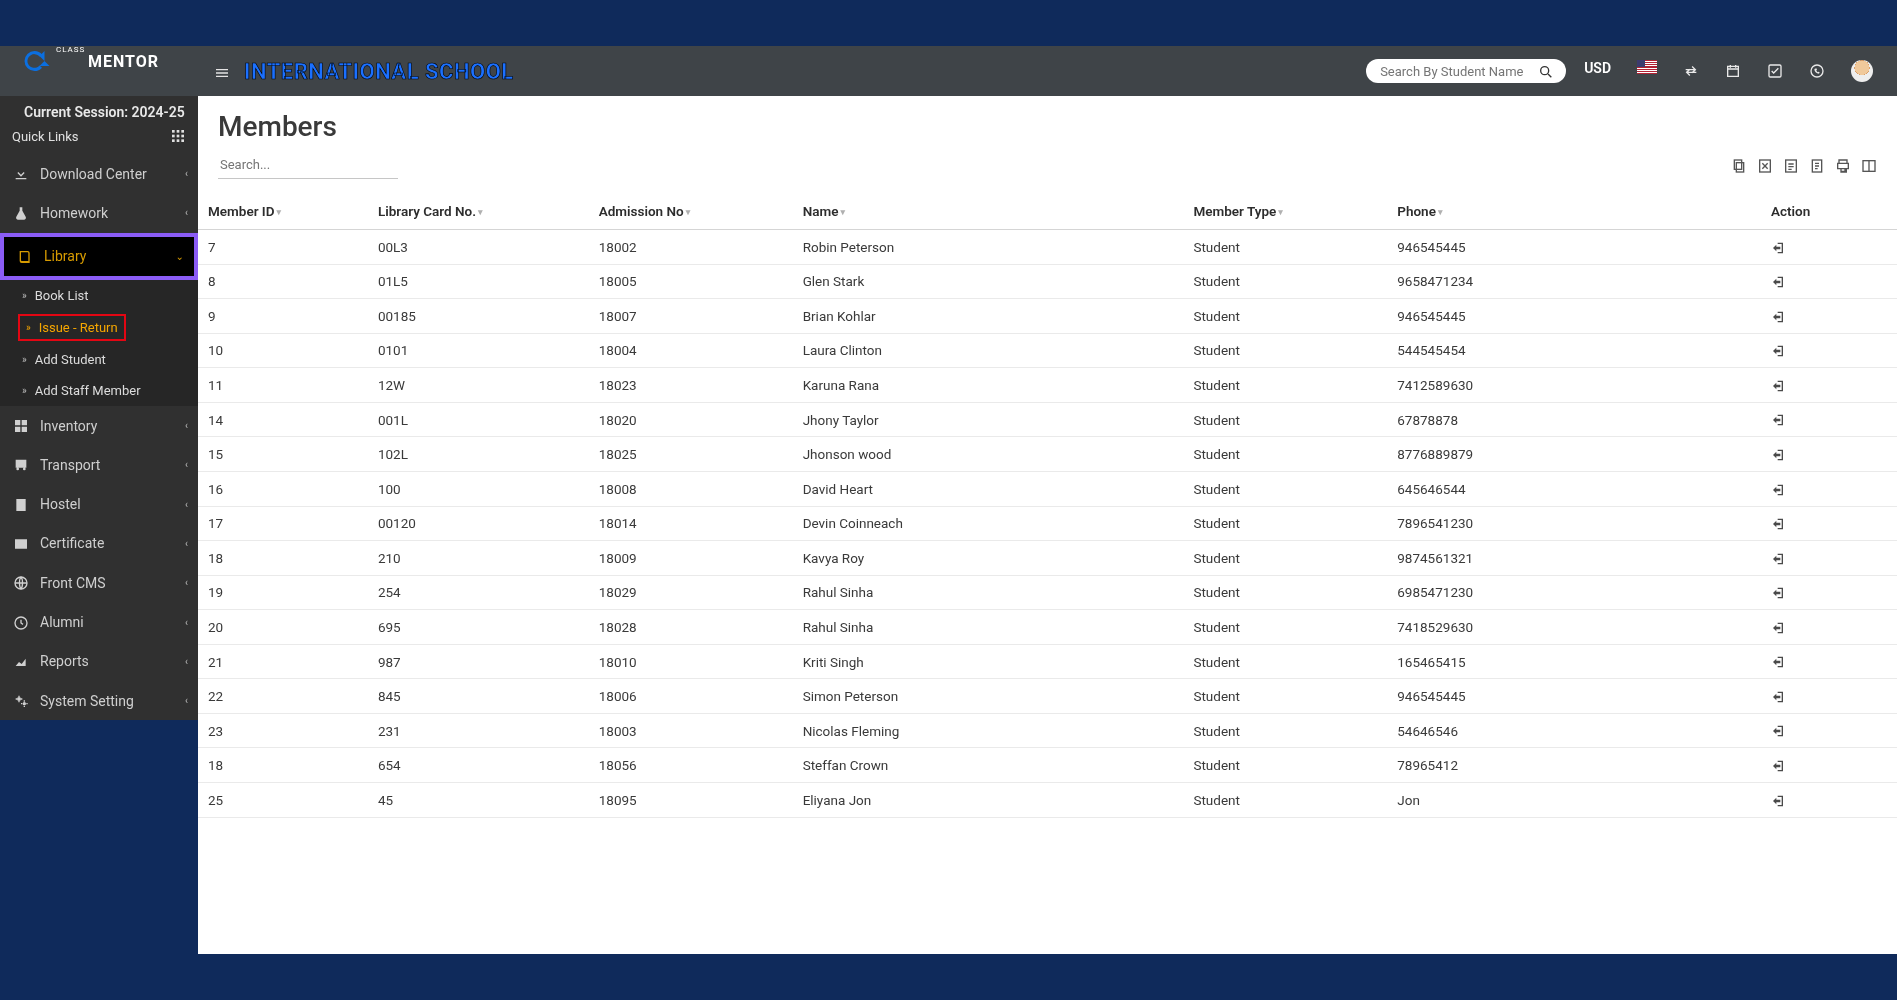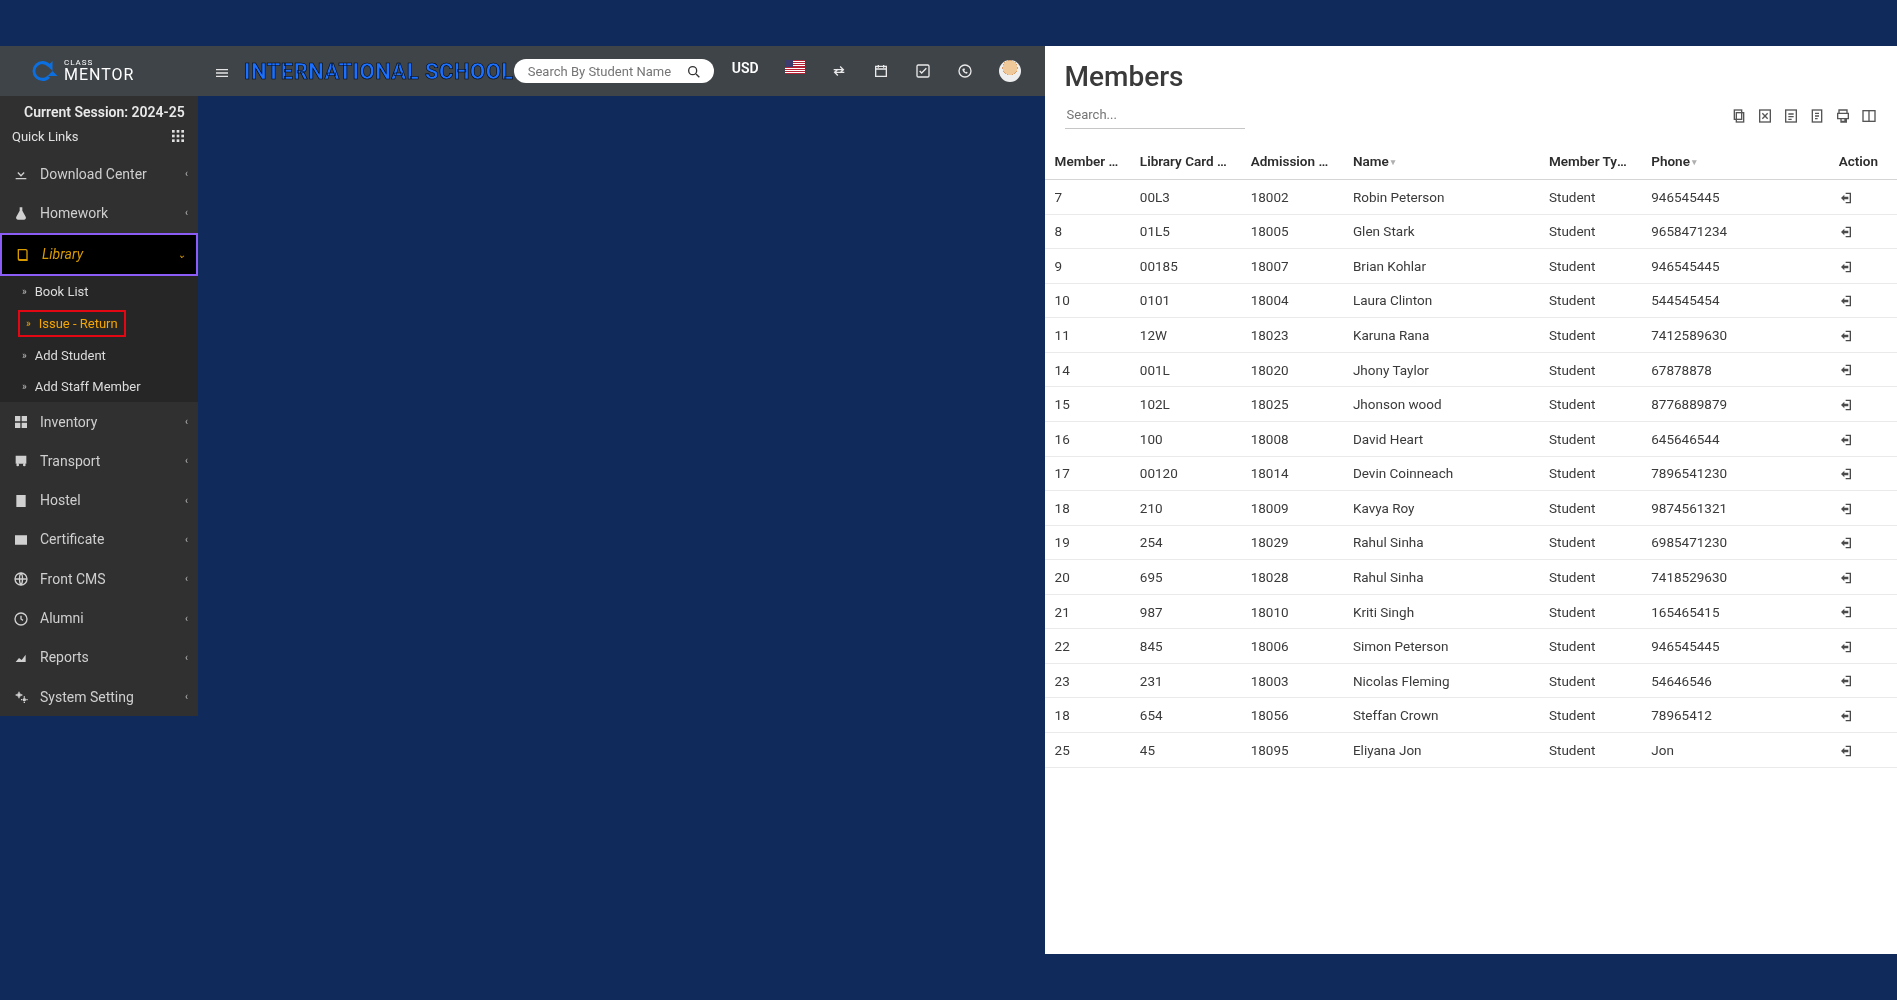--- a/index.html
+++ b/index.html
@@ -1,27 +1,27 @@
 <!DOCTYPE html>
 <html><head>
 <meta charset="utf-8">
 <style>
 * { margin: 0; padding: 0; box-sizing: border-box; font-family: -apple-system, BlinkMacSystemFont, "Segoe UI", Roboto, sans-serif; }
 html, body { width: 100%; height: 100%; }
 body { background: #0f2a5b; display: flex; flex-direction: column; }
 .frame-bar { height: 46px; background: #0f2a5b; flex: 0 0 auto; }
 .app-row { flex: 1 1 auto; display: flex; min-height: 0; }
-.content-wrap { flex: 1; display: flex; flex-direction: row; min-width: 0; border-radius: 23px; }
+.content-wrap { flex: 1; display: flex; flex-direction: column; min-width: 0; border-radius: 23px; }
 
 .topbar { height: 50px; background: #3f4448; display: flex; align-items: center; padding: 0 10px 0 0; }
-.logo-box { width: 198px; height: 50px; background: #3f4448; display: flex; align-items: center; padding-left: 30px; gap: 4px; }
+.logo-box { width: 198px; height: 50px; background: #3f4448; display: flex; align-items: flex-start; padding-left: 22px; gap: 4px; }
 .logo-cm { color: #0b6fe0; font-weight: 800; font-size: 22px; letter-spacing: -1px; }
 .logo-text { display: flex; flex-direction: column; line-height: 1; color: #fff; }
 .logo-small { font-size: 8px; letter-spacing: 1px; }
-.logo-big { font-size: 16px; font-weight: 400; letter-spacing: 1px; }
+.logo-big { font-size: 16px; font-weight: 700; letter-spacing: 1px; margin-left: 32px; }
 .hamburger { color: #e4e4e4; font-size: 18px; margin: 0 14px 0 16px; cursor: pointer; }
 .school-title { font-size: 22px; font-weight: 700; color: #1b70ff; -webkit-text-stroke: 0.6px #000; letter-spacing: 0.5px; }
 .top-spacer { flex: 1; }
 .searchbox { background: #fff; border-radius: 20px; height: 24px; width: 200px; display: flex; align-items: center; padding: 0 12px 0 14px; margin-right: 18px; }
 .searchbox input { border: none; outline: none; font-size: 13px; flex: 1; width: 100%; color: #333; }
 .searchbox .sicon { color: #333; font-size: 14px; }
 .top-icons { display: flex; align-items: flex-start; gap: 26px; color: #e9e9e9; font-size: 16px; padding-right: 14px; }
 .top-icons > * { cursor: pointer; }
 .top-flag { width: 20px; height: 14px; background: linear-gradient(to bottom, #b22234 0 7.7%, #fff 7.7% 15.4%, #b22234 15.4% 23%, #fff 23% 30.8%, #b22234 30.8% 38.5%, #fff 38.5% 46.2%, #b22234 46.2% 53.9%, #fff 53.9% 61.5%, #b22234 61.5% 69.2%, #fff 69.2% 76.9%, #b22234 76.9% 84.6%, #fff 84.6% 92.3%, #b22234 92.3% 100%); position: relative; }
 .top-flag::before { content: ""; position: absolute; left: 0; top: 0; width: 8px; height: 7px; background: #3c3b6e; }
@@ -29,21 +29,21 @@
 .currency { font-size: 14px; font-weight: 600; color: #fff; }
 
 .sidebar { width: 198px; background: #303030; color: #cfcfcf; font-size: 14px; overflow: hidden; display: flex; flex-direction: column; }
 .session { padding: 8px 12px 4px 24px; font-size: 14px; font-weight: 600; color: #e9e9e9; }
 .quick { padding: 4px 12px 10px 12px; font-size: 13px; display: flex; align-items: center; justify-content: space-between; color: #e0e0e0; }
 .quick .grid-ic { font-size: 12px; letter-spacing: -2px; line-height: 0.5; }
 .menu { list-style: none; }
 .menu li { display: flex; align-items: center; padding: 11px 12px; gap: 10px; cursor: pointer; position: relative; }
 .menu li .ic { width: 18px; text-align: center; font-size: 14px; color: #d0d0d0; }
 .menu li .arr { position: absolute; right: 10px; font-size: 10px; color: #bdbdbd; }
-.menu li.active { background: #000; color: #d79b00; border: 2px solid #8b5cf6; font-style: italic; }
+.menu li.active { background: #000; color: #d79b00; border: 4px solid #8b5cf6; }
 .menu li.active .ic { color: #d79b00; }
 .menu li.active .arr { color: #d79b00; }
 .submenu { list-style: none; background: #262626; }
 .submenu li { display: flex; align-items: center; padding: 8px 12px 8px 22px; gap: 8px; font-size: 13px; color: #dcdcdc; cursor: pointer; }
 .submenu li .chv { font-size: 10px; color: #bdbdbd; }
 .submenu li.selected { color: #f5a600; }
 .submenu li.selected-box { display: inline-flex; border: 2px solid #e30613; padding: 4px 6px; margin: 3px 0 3px 18px; width: auto; }
 
 .main { flex: 1; background: #fff; display: flex; flex-direction: column; min-height: 0; }
 .page-inner { flex: 1; overflow: hidden; padding: 0; }

